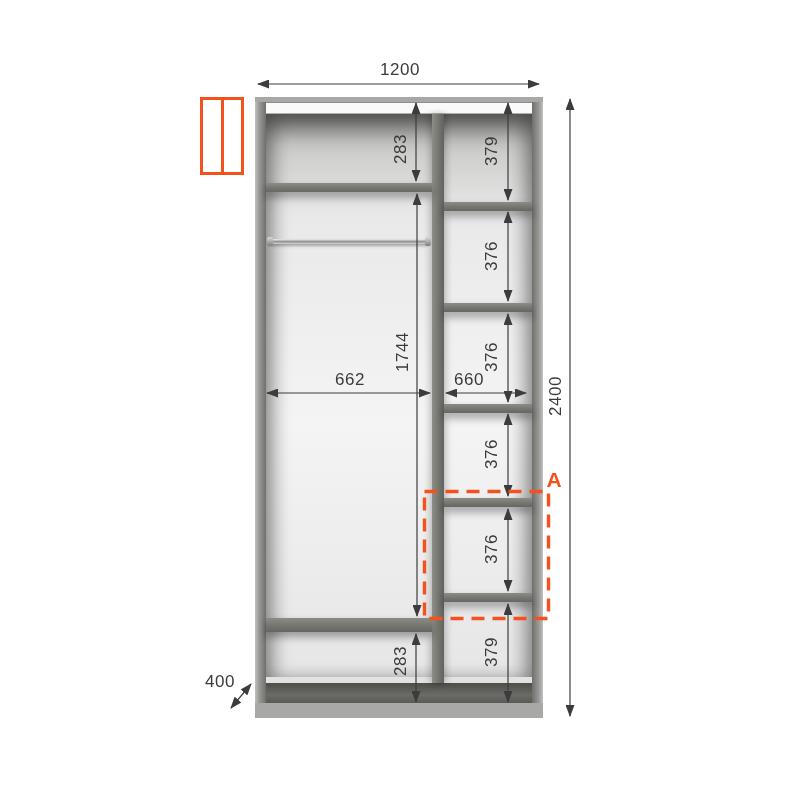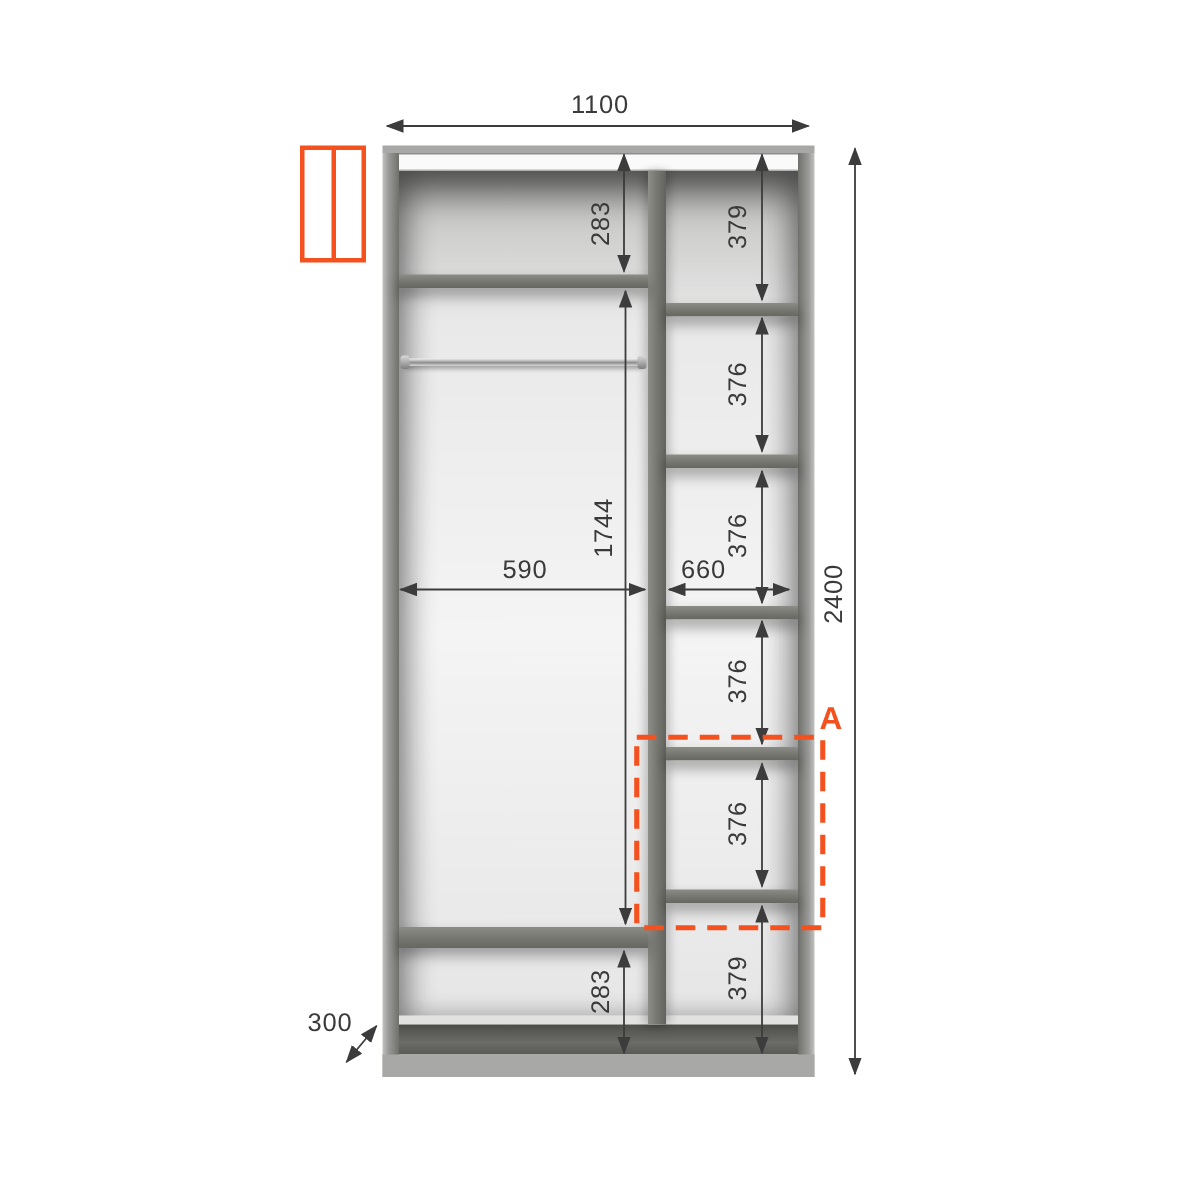--- a/index.html
+++ b/index.html
@@ -97,26 +97,26 @@
       <line x1="508" y1="212" x2="508" y2="301" marker-start="url(#ah)" marker-end="url(#ah)"></line>
       <line x1="508" y1="314" x2="508" y2="402" marker-start="url(#ah)" marker-end="url(#ah)"></line>
       <line x1="508" y1="414" x2="508" y2="496" marker-start="url(#ah)" marker-end="url(#ah)"></line>
       <line x1="508" y1="509" x2="508" y2="591" marker-start="url(#ah)" marker-end="url(#ah)"></line>
       <line x1="508" y1="604" x2="508" y2="702" marker-start="url(#ah)" marker-end="url(#ah)"></line>
       <line x1="231" y1="708" x2="251" y2="684" marker-start="url(#ah)" marker-end="url(#ah)"></line>
     </g>
     <rect x="424.5" y="491.5" width="124" height="127" fill="none" stroke="#f4511e" stroke-width="3.4" stroke-dasharray="13 8"></rect>
   </svg>
 
-  <div class="hlabel" style="left:400px;top:70px">1100</div>
+  <div class="hlabel" style="left:400px;top:70px">1200</div>
   <div class="vlabel" style="left:556px;top:396px">2400</div>
-  <div class="hlabel" style="left:220px;top:682px">300</div>
+  <div class="hlabel" style="left:220px;top:682px">400</div>
   <div class="vlabel" style="left:401px;top:149px">283</div>
   <div class="vlabel" style="left:403px;top:352px">1744</div>
-  <div class="hlabel" style="left:350px;top:380px">590</div>
+  <div class="hlabel" style="left:350px;top:380px">662</div>
   <div class="hlabel" style="left:469px;top:380px">660</div>
   <div class="vlabel" style="left:401px;top:661px">283</div>
   <div class="vlabel" style="left:492px;top:151px">379</div>
   <div class="vlabel" style="left:492px;top:256px">376</div>
   <div class="vlabel" style="left:492px;top:357px">376</div>
   <div class="vlabel" style="left:492px;top:454px">376</div>
   <div class="vlabel" style="left:492px;top:549px">376</div>
   <div class="vlabel" style="left:492px;top:652px">379</div>
   <div class="detail-a-label">A</div>
 

